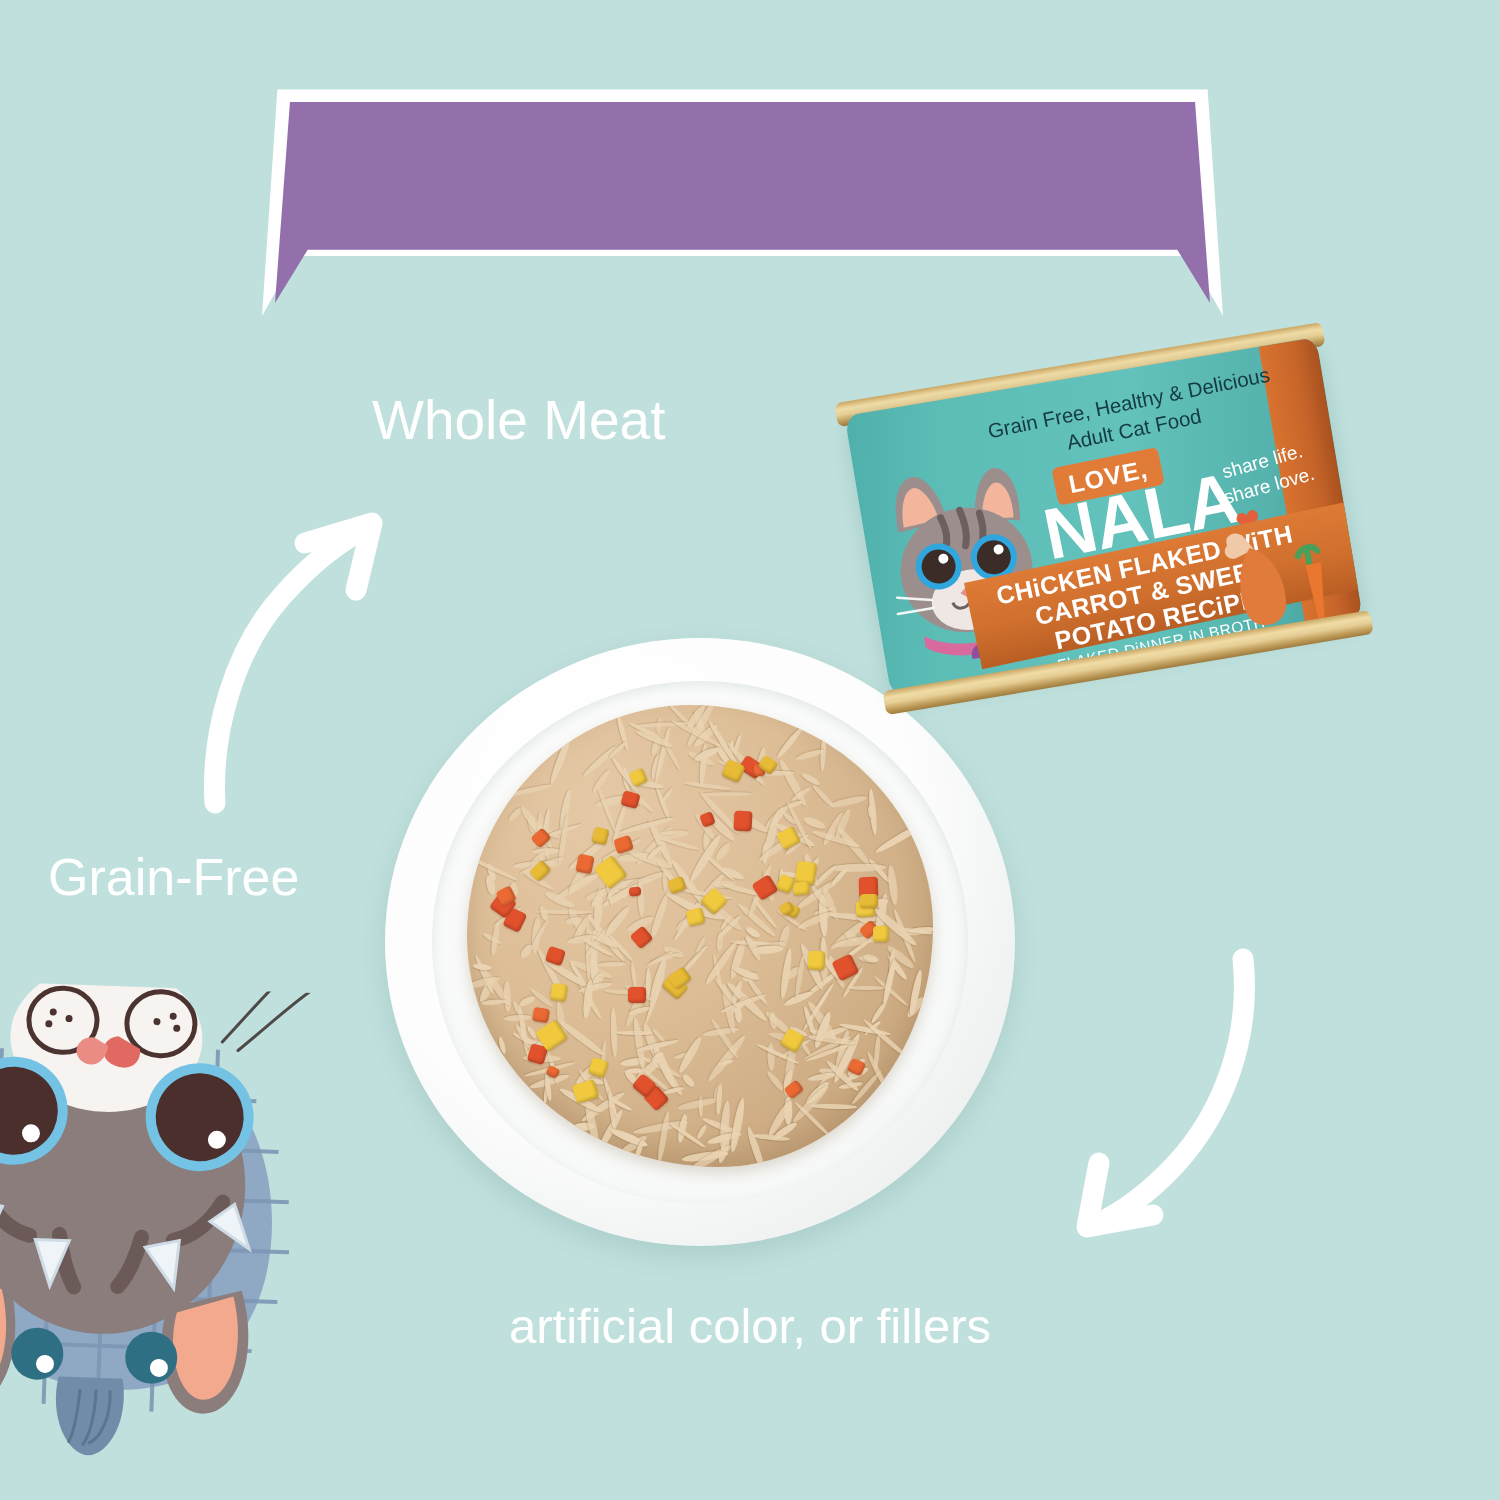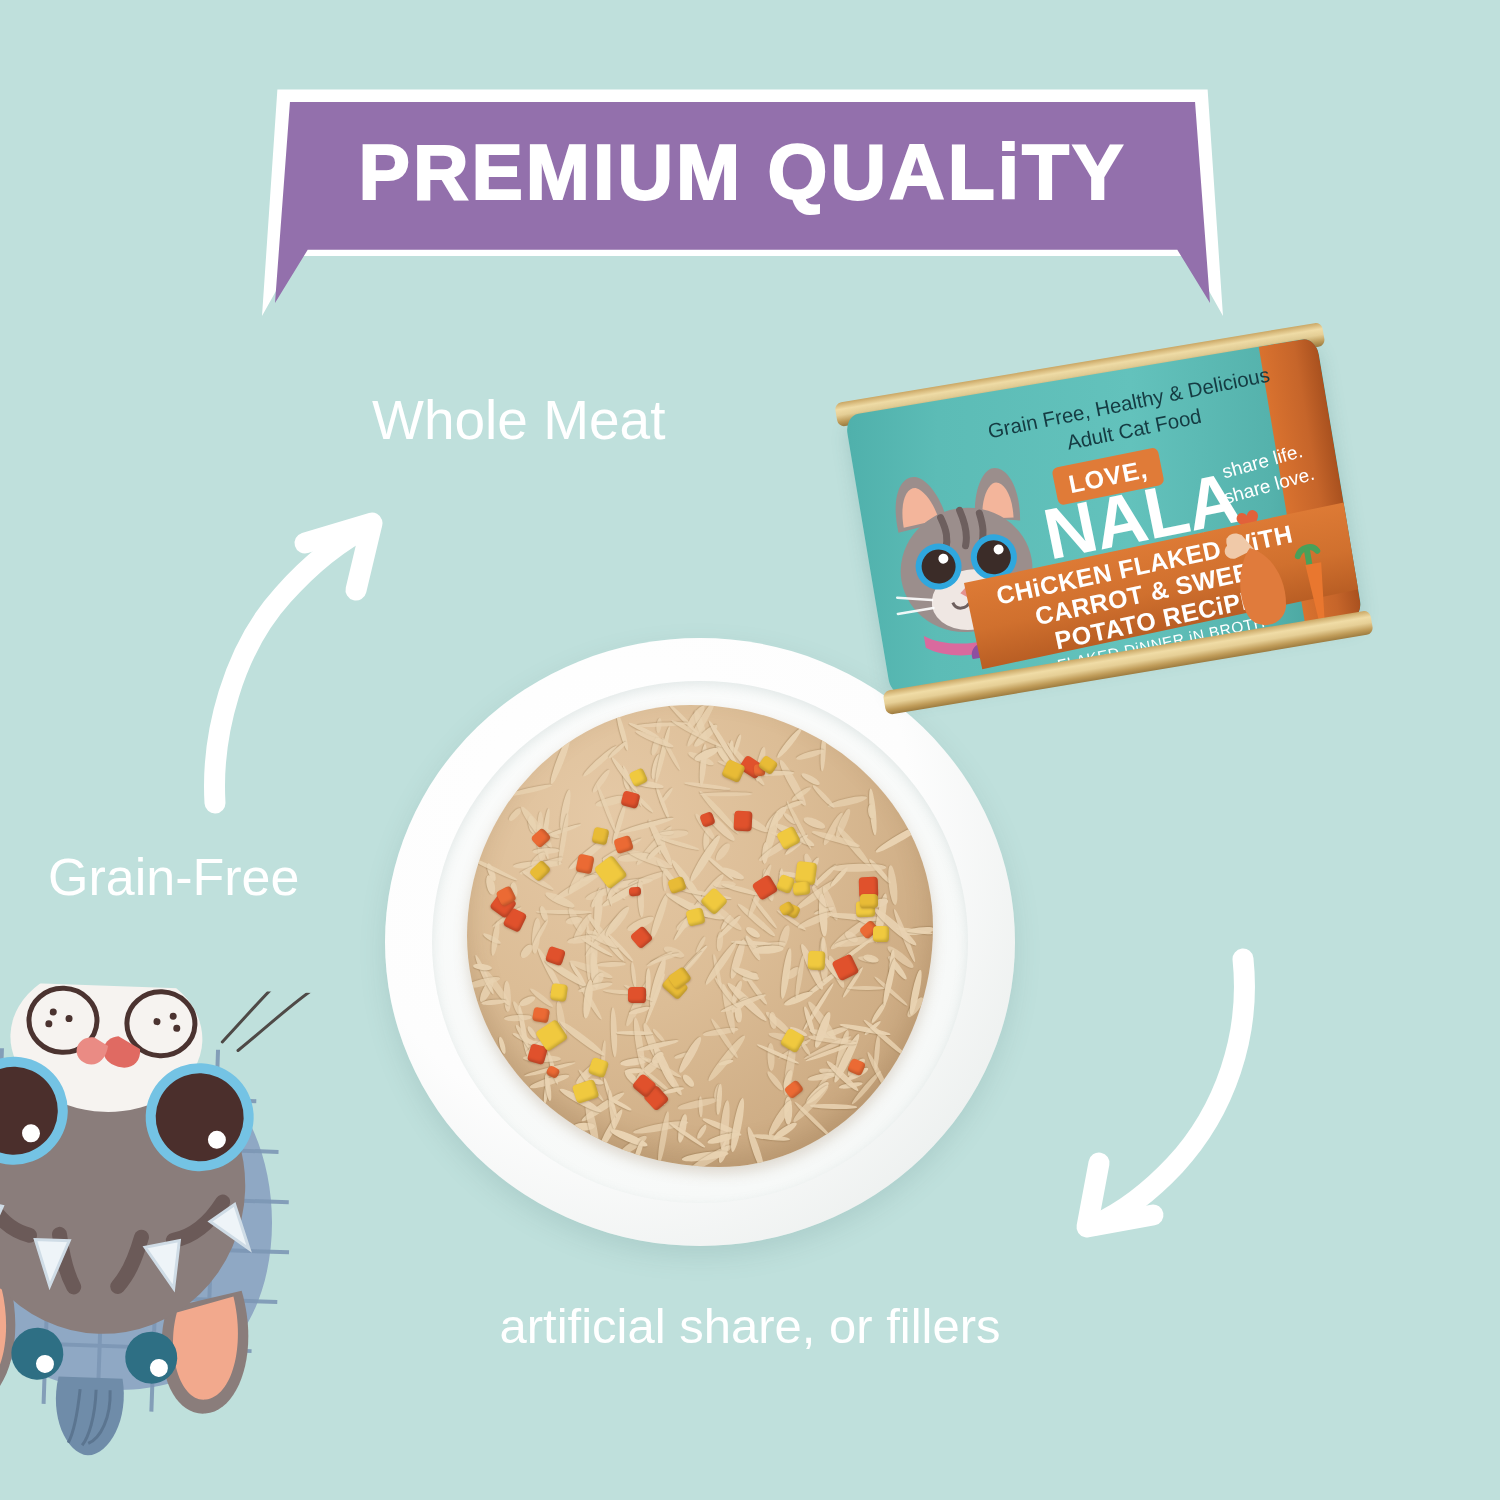--- a/index.html
+++ b/index.html
@@ -174,27 +174,26 @@
   }
 </style>
 </head>
 <body>
 
 <div id="stage">
 
   <div class="banner-wrap">
     <div class="banner-outline"></div>
     <div class="banner-shape"></div>
-    <div class="banner-title">PREMIUM QUALiTY</div>
   </div>
 
   <div class="feat" id="feat-whole-meat">Whole Meat</div>
   <div class="feat" id="feat-grain-free">Grain-Free</div>
   <div class="feat" id="feat-bottom">
-    <span class="l2">artificial share, or fillers</span>
+    <span class="l2">artificial color, or fillers</span>
   </div>
 
   <svg class="arrow" id="arrow-left" viewBox="0 0 230 330">
     <path d="M40 318 C 36 250, 58 165, 108 110 C 140 74, 172 52, 196 40" fill="none" stroke="#ffffff" stroke-width="21" stroke-linecap="round"></path>
     <path d="M130 58 L 197 38 L 181 105" fill="none" stroke="#ffffff" stroke-width="21" stroke-linecap="round" stroke-linejoin="round"></path>
   </svg>
 
   <svg class="arrow" id="arrow-right" viewBox="0 0 240 320">
     <path d="M198 34 C 206 110, 180 186, 130 240 C 100 272, 72 290, 50 300" fill="none" stroke="#ffffff" stroke-width="21" stroke-linecap="round"></path>
     <path d="M54 238 L 42 302 L 108 290" fill="none" stroke="#ffffff" stroke-width="21" stroke-linecap="round" stroke-linejoin="round"></path>

